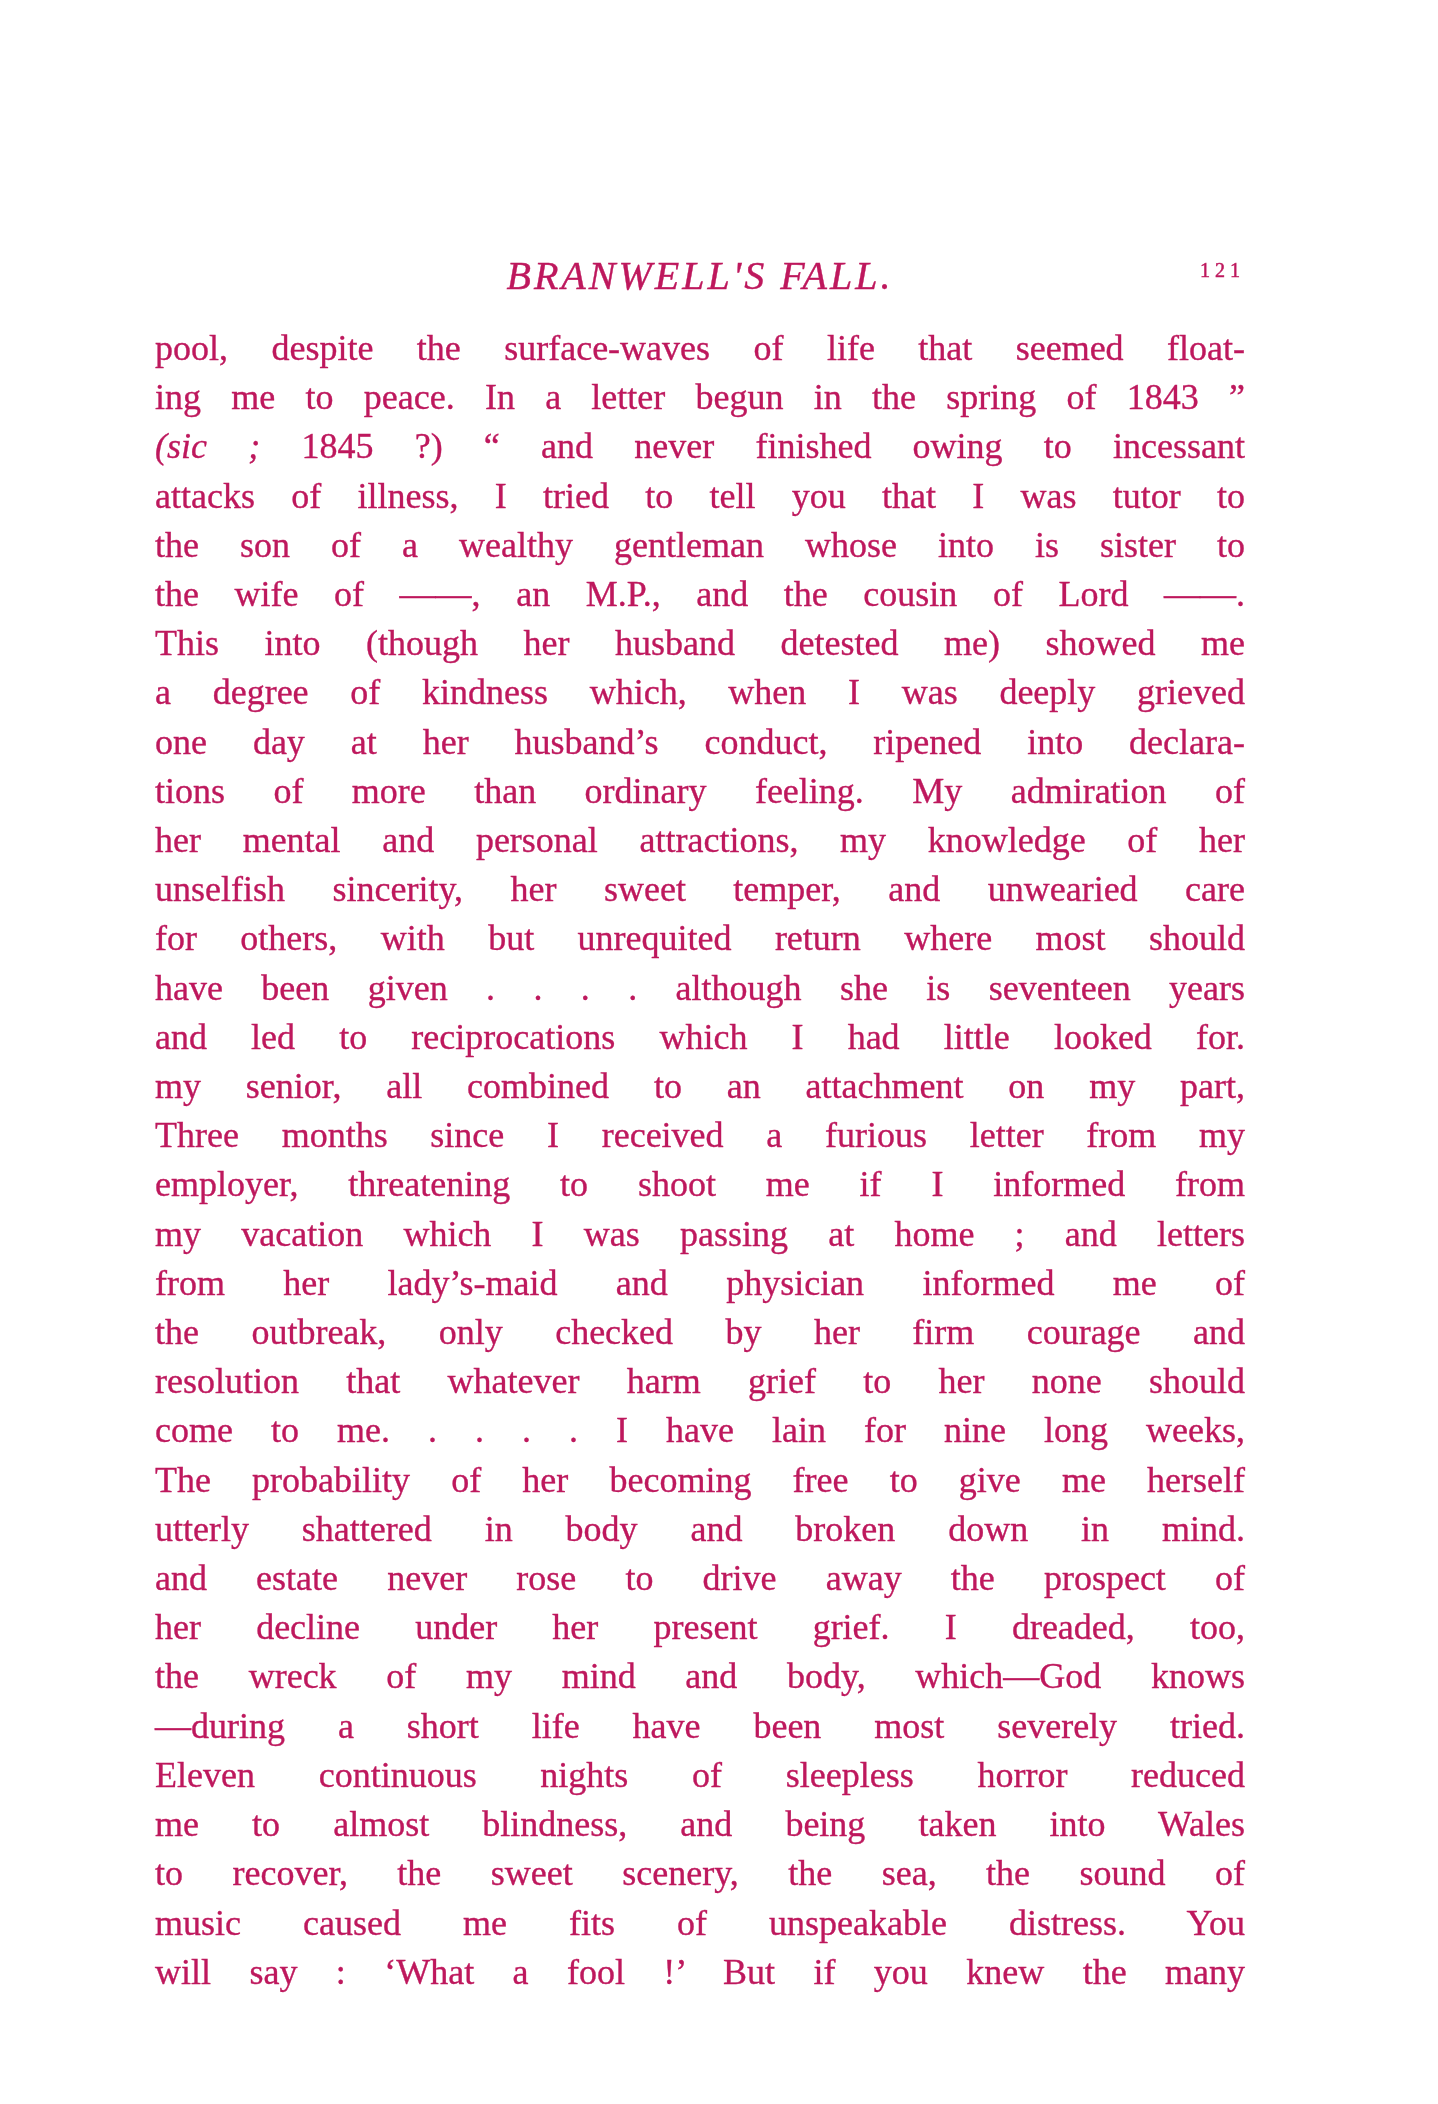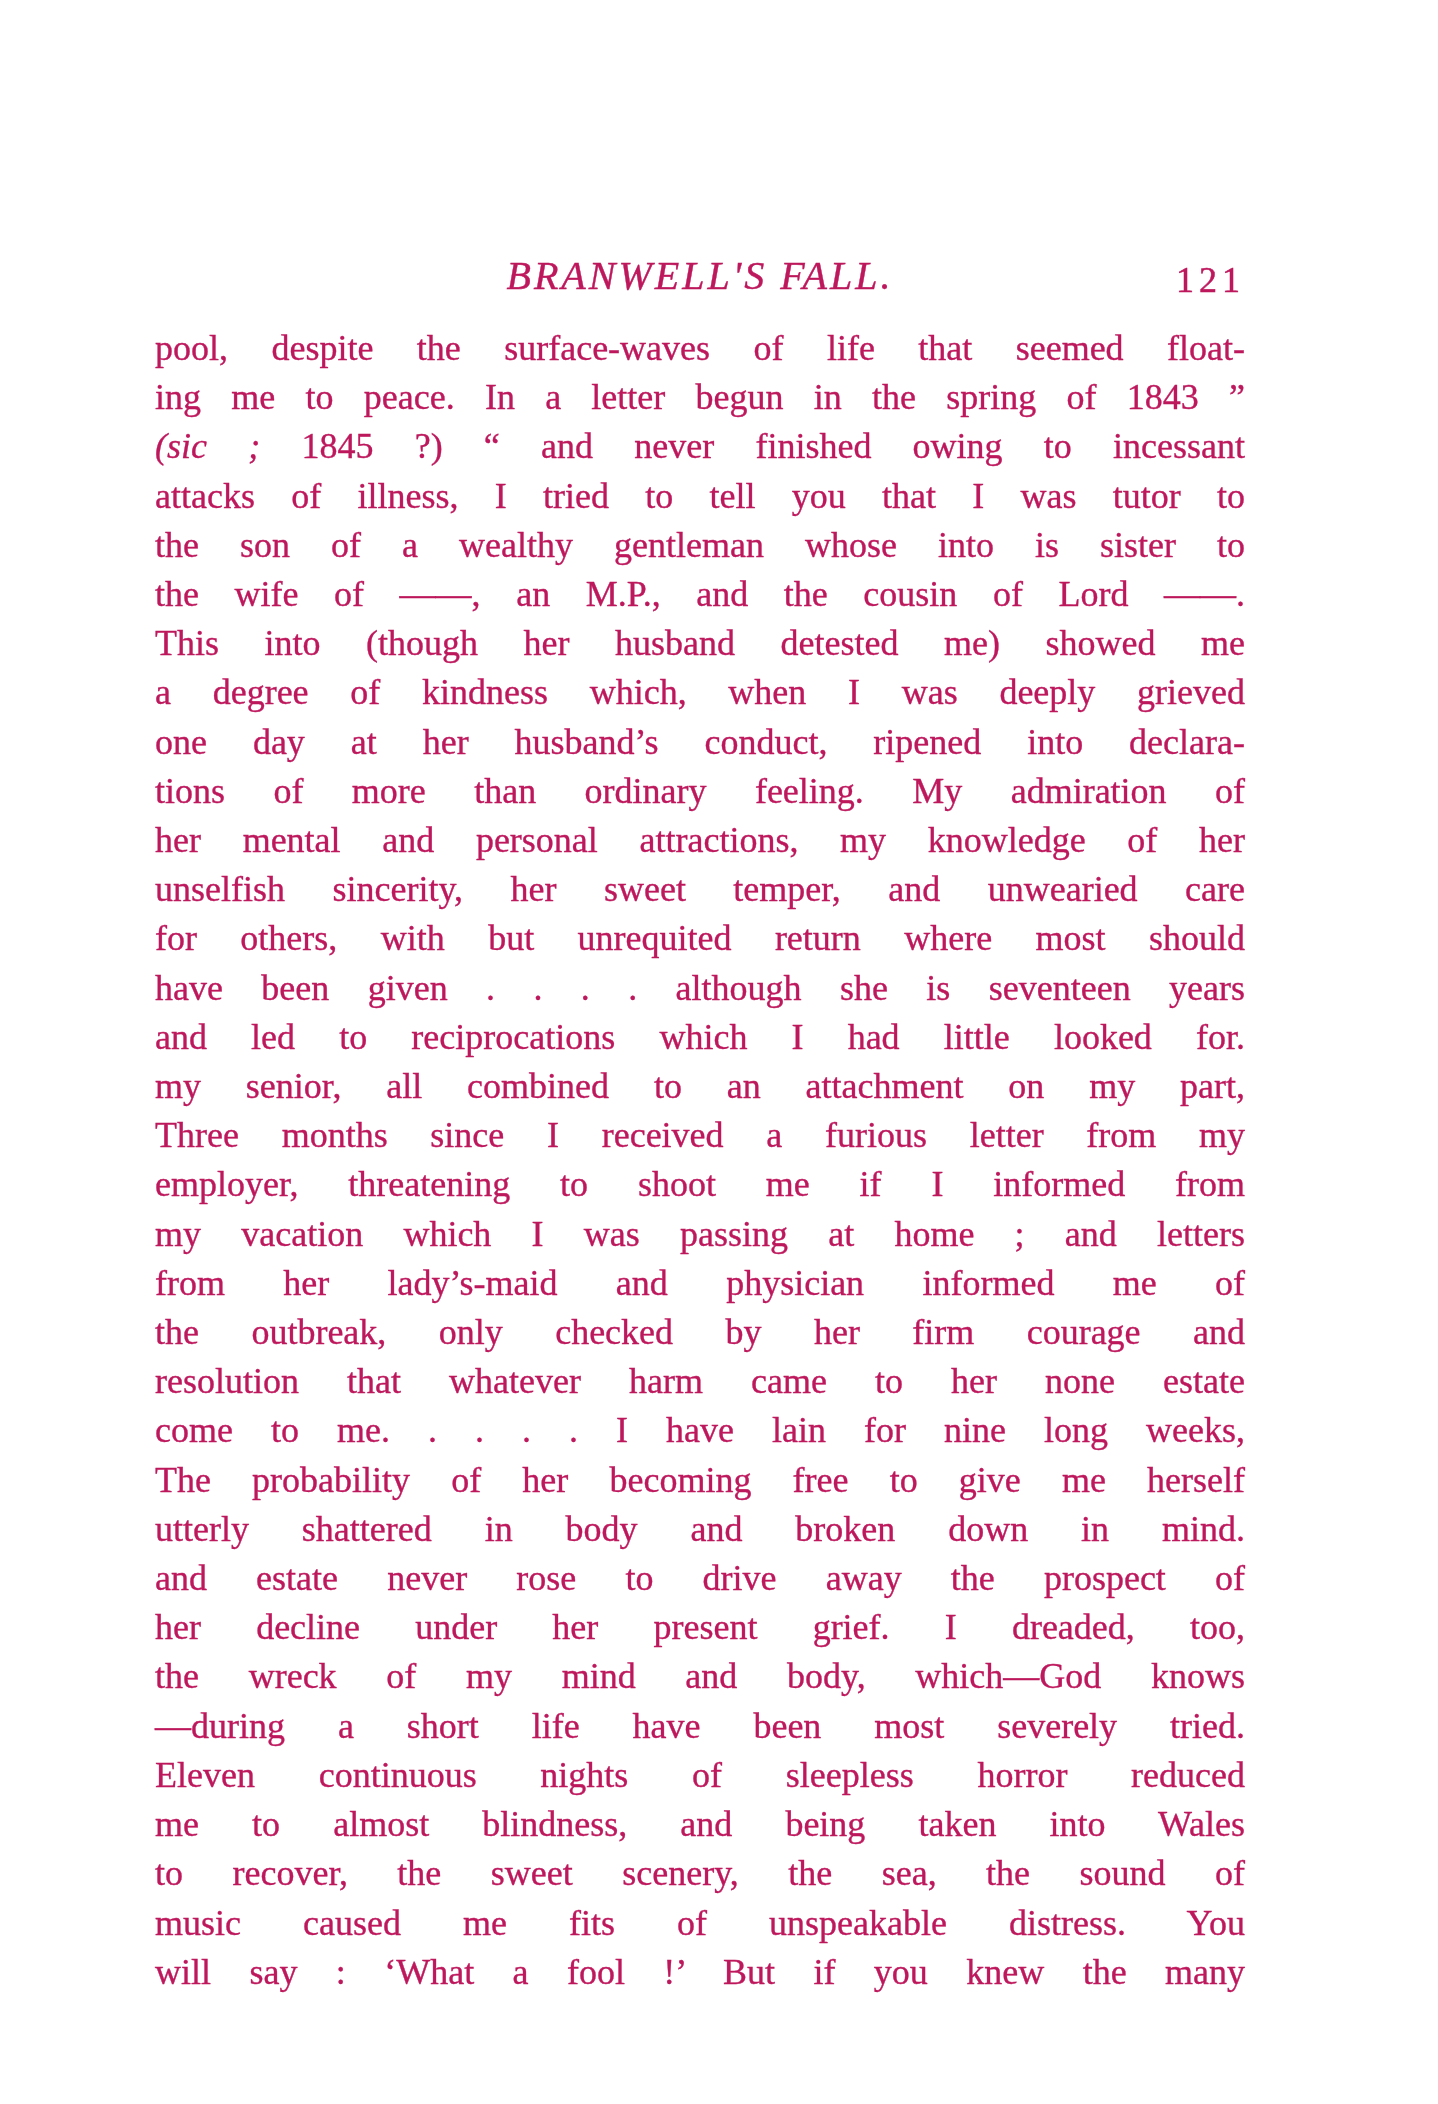--- a/index.html
+++ b/index.html
@@ -32,21 +32,21 @@
     font-style: italic;
     font-size: 40px;
     letter-spacing: 3px;
     white-space: nowrap;
     -webkit-text-stroke: 0.4px currentColor;
   }
   .page-number {
     position: absolute;
     right: 0;
     top: 7px;
-    font-size: 36px;
+    font-size: 20px;
     letter-spacing: 5px;
     font-variant: small-caps;
     -webkit-text-stroke: 0.5px currentColor;
   }
   .body-text {
     position: absolute;
     left: 155px;
     width: 1090px;
     top: 292px;
     font-size: 36px;
@@ -85,21 +85,21 @@
       <div class="line">unselfish sincerity, her sweet temper, and unwearied care</div>
       <div class="line">for others, with but unrequited return where most should</div>
       <div class="line">have been given . . . . although she is seventeen years</div>
       <div class="line">and led to reciprocations which I had little looked for.</div>
       <div class="line">my senior, all combined to an attachment on my part,</div>
       <div class="line">Three months since I received a furious letter from my</div>
       <div class="line">employer, threatening to shoot me if I informed from</div>
       <div class="line">my vacation which I was passing at home ; and letters</div>
       <div class="line">from her lady’s-maid and physician informed me of</div>
       <div class="line">the outbreak, only checked by her firm courage and</div>
-      <div class="line">resolution that whatever harm came to her none estate</div>
+      <div class="line">resolution that whatever harm grief to her none should</div>
       <div class="line">come to me. . . . . I have lain for nine long weeks,</div>
       <div class="line">The probability of her becoming free to give me herself</div>
       <div class="line">utterly shattered in body and broken down in mind.</div>
       <div class="line">and estate never rose to drive away the prospect of</div>
       <div class="line">her decline under her present grief.  I dreaded, too,</div>
       <div class="line">the wreck of my mind and body, which—God knows</div>
       <div class="line">—during a short life have been most severely tried.</div>
       <div class="line">Eleven continuous nights of sleepless horror reduced</div>
       <div class="line">me to almost blindness, and being taken into Wales</div>
       <div class="line">to recover, the sweet scenery, the sea, the sound of</div>

